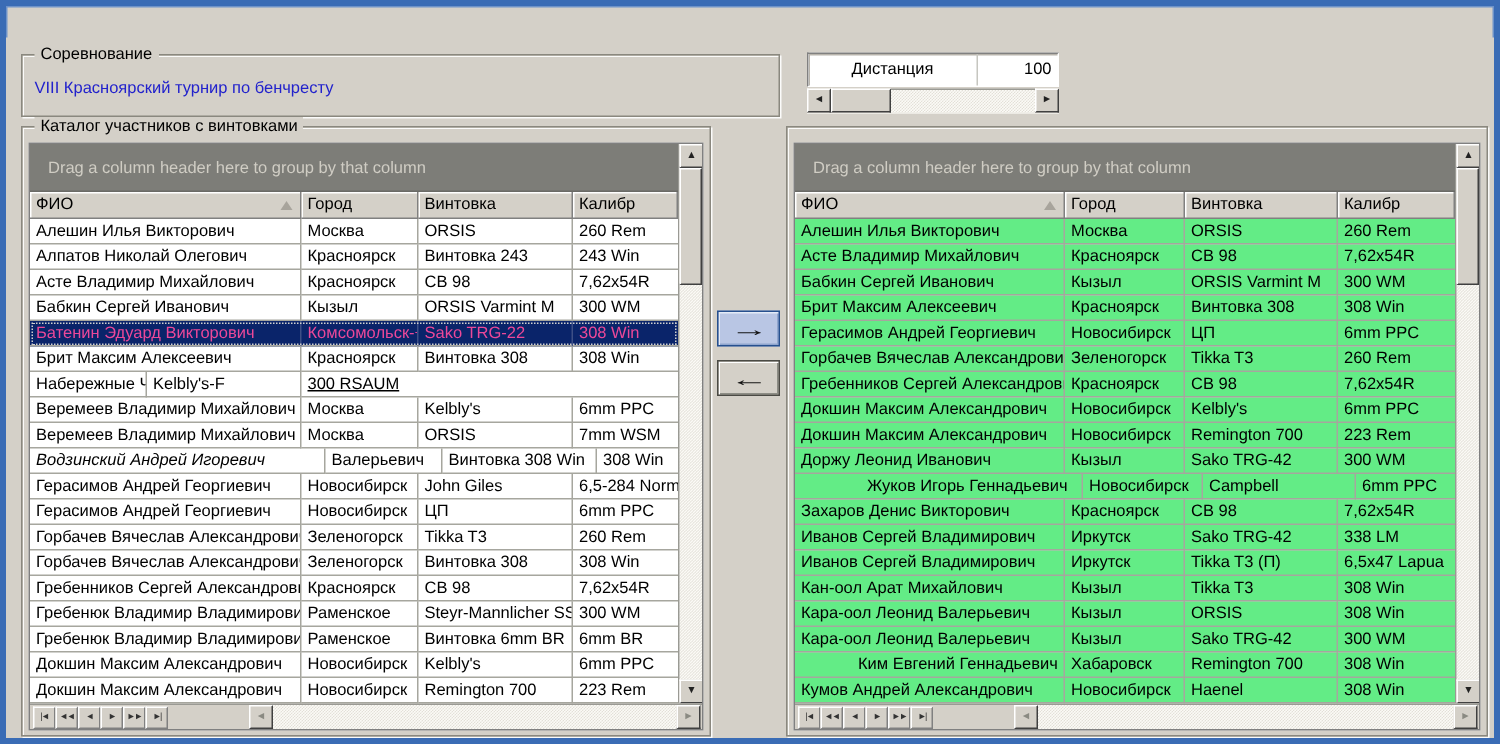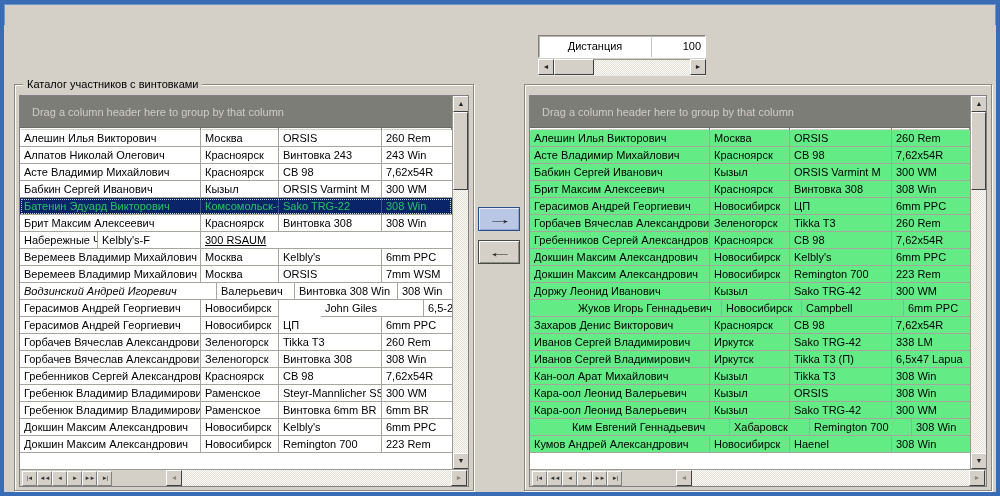--- a/index.html
+++ b/index.html
@@ -60,27 +60,27 @@
   .grid{position:absolute; left:4px; top:10px; right:4px; height:392px; background:#fff;
     border:1px solid #808080; overflow:hidden;}
   .band{position:absolute; left:0; top:0; right:16px; height:32px; background:var(--band);
     color:var(--bandtext); font-size:11px; padding:10px 0 0 12px; border-bottom:1px solid #6a6a66;}
   .hdr{position:absolute; left:0; top:32px; right:16px; height:18px; display:flex;}
   .hcell{position:relative; height:18px; background:var(--gray); font-size:11px; color:#000;
     padding:2px 0 0 4px; border-right:1px solid #808080; border-bottom:1px solid #808080;
     box-shadow:inset 1px 1px 0 #fff; overflow:hidden; white-space:nowrap;}
   .sort-asc{position:absolute; right:5px; top:6px; width:0; height:0;
     border-left:4px solid transparent; border-right:4px solid transparent; border-bottom:6px solid #A8A49C;}
-  .rows{position:absolute; left:0; top:34px; right:16px; height:323px; background:#fff;}
+  .rows{position:absolute; left:0; top:50px; right:16px; height:323px; background:#fff;}
   .gridrow{display:flex; height:17px;}
   .gcell{height:17px; font-size:11px; line-height:16px; padding-left:4px;
     border-right:1px solid var(--line); border-bottom:1px solid var(--line);
     overflow:hidden; white-space:nowrap;}
   .green .gridrow{background:var(--green);}
-  .gridrow.selected{background:var(--sel); color:#22c55e; outline:1px dotted #cfcfcf; outline-offset:-2px;}
+  .gridrow.selected{background:var(--sel); color:#ec4899; outline:1px dotted #cfcfcf; outline-offset:-2px;}
   .gridrow.selected .gcell{border-right-color:#3d4f86;}
 
   .vscroll{position:absolute; right:0; top:0; width:16px; height:373px; border-left:1px solid #9a9a94;}
   .vscroll .thumb{position:absolute; left:0; top:16px; width:15px; height:78px; background:var(--gray);
     border:1px solid; border-color:#fff #404040 #404040 #fff;}
   .vscroll .up{position:absolute; top:0; left:0;}
   .vscroll .down{position:absolute; bottom:0; left:0;}
 
   .bottombar{position:absolute; left:0; top:373px; right:0; height:17px; background:var(--gray);
     border-top:1px solid #9a9a94; display:flex; align-items:center;}
@@ -92,20 +92,24 @@
   .hscroll .track{flex:1; height:16px;}
   .dim{color:#8a8a82;}
 </style>
 </head>
 <body>
 
 <div class="window">
 
   <div class="client">
 
+    <div class="groupbox gb-competition">
+      <span class="legend">Соревнование</span>
+      <span class="competition-name">VIII Красноярский турнир по бенчресту</span>
+    </div>
 
     <div class="distance">
       <div class="distance-field">
         <span class="distance-label">Дистанция</span>
         <span class="distance-value">100</span>
       </div>
       <div class="distance-scroll">
         <span class="sb-btn">◄</span>
         <span class="distance-thumb"></span>
         <span class="distance-track checker"></span>
@@ -179,21 +183,21 @@
             </div>
             <div class="gridrow">
               <div class="gcell" style="width: 197px; font-style: italic;">Водзинский Андрей Игоревич</div>
               <div class="gcell" style="width: 78px;">Валерьевич</div>
               <div class="gcell" style="width: 103px;">Винтовка 308 Win</div>
               <div class="gcell" style="width: 70px; flex: 1 1 0%; border-right: none;">308 Win</div>
             </div>
             <div class="gridrow">
               <div class="gcell" style="width: 181px;">Герасимов Андрей Георгиевич</div>
               <div class="gcell" style="width: 78px;">Новосибирск</div>
-              <div class="gcell" style="width: 103px; margin-left: 42px;">John Giles</div>
+              <div class="gcell" style="width: 103px;">John Giles</div>
               <div class="gcell" style="width: 70px; flex: 1 1 0%; border-right: none;">6,5-284 Norma</div>
             </div>
             <div class="gridrow">
               <div class="gcell" style="width: 181px;">Герасимов Андрей Георгиевич</div>
               <div class="gcell" style="width: 78px;">Новосибирск</div>
               <div class="gcell" style="width: 103px;">ЦП</div>
               <div class="gcell" style="width: 70px; flex: 1 1 0%; border-right: none;">6mm PPC</div>
             </div>
             <div class="gridrow">
               <div class="gcell" style="width: 181px;">Горбачев Вячеслав Александрович</div>
@@ -370,21 +374,21 @@
               <div class="gcell" style="width: 102px;">ORSIS</div>
               <div class="gcell" style="width: 82px; flex: 1 1 0%; border-right: none;">308 Win</div>
             </div>
             <div class="gridrow">
               <div class="gcell" style="width: 180px;">Кара-оол Леонид Валерьевич</div>
               <div class="gcell" style="width: 80px;">Кызыл</div>
               <div class="gcell" style="width: 102px;">Sako TRG-42</div>
               <div class="gcell" style="width: 82px; flex: 1 1 0%; border-right: none;">300 WM</div>
             </div>
             <div class="gridrow">
-              <div class="gcell" style="width: 200px; padding-left: 42px;">Ким Евгений Геннадьевич</div>
+              <div class="gcell" style="width: 180px; padding-left: 42px;">Ким Евгений Геннадьевич</div>
               <div class="gcell" style="width: 80px;">Хабаровск</div>
               <div class="gcell" style="width: 102px;">Remington 700</div>
               <div class="gcell" style="width: 82px; flex: 1 1 0%; border-right: none;">308 Win</div>
             </div>
             <div class="gridrow">
               <div class="gcell" style="width: 180px;">Кумов Андрей Александрович</div>
               <div class="gcell" style="width: 80px;">Новосибирск</div>
               <div class="gcell" style="width: 102px;">Haenel</div>
               <div class="gcell" style="width: 82px; flex: 1 1 0%; border-right: none;">308 Win</div>
             </div>

